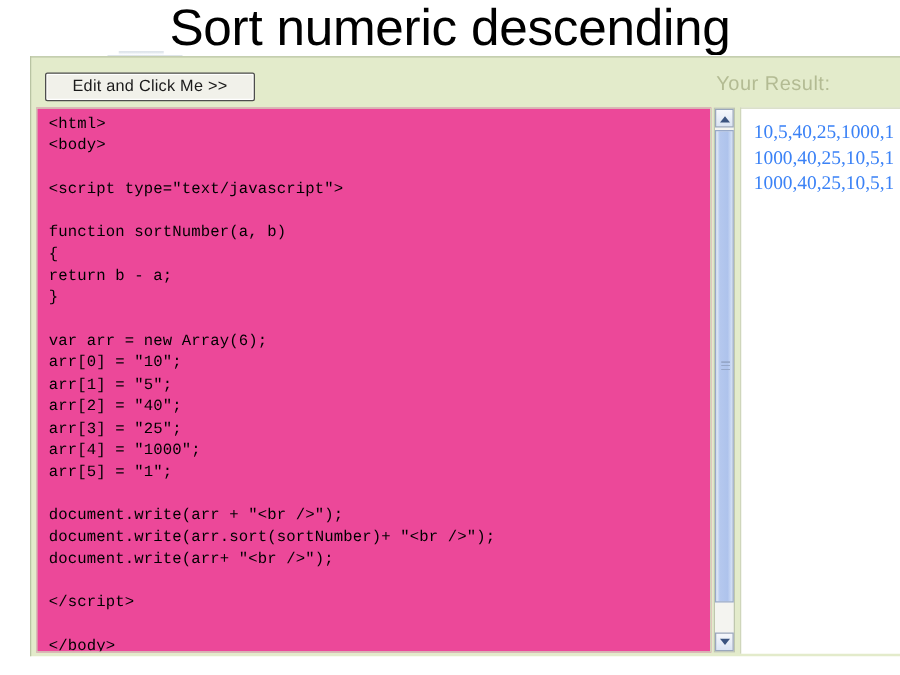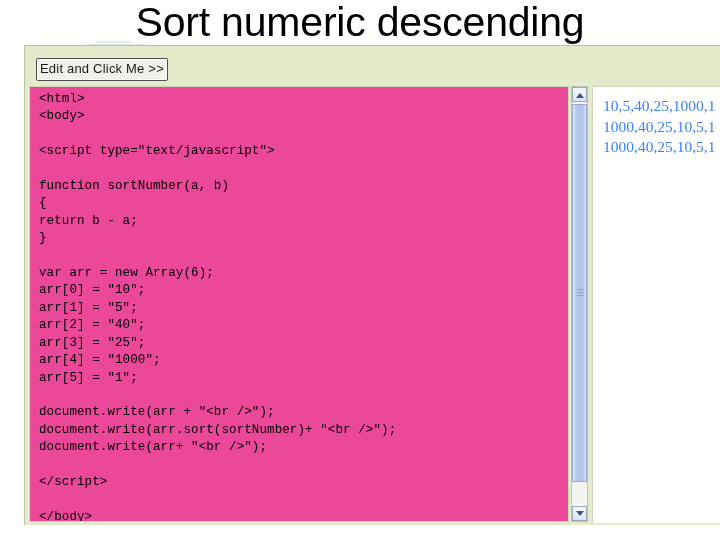--- a/index.html
+++ b/index.html
@@ -64,21 +64,21 @@
     border-left: 1px solid #b9c4a3;
     box-sizing: border-box;
   }
 
   
   #edit-button {
     position: absolute;
     left: 11px;
     top: 12px;
     height: 21px;
-    padding: 0 3px;
+    padding: 0 21px;
     background: #f1f1ea;
     border: 1px solid #4d4d4d;
     border-radius: 2px;
     box-shadow: inset 0 0 0 1px #ffffff;
     font-family: "Liberation Sans", sans-serif;
     font-size: 13px;
     color: #1a1a1a;
     line-height: 19px;
     white-space: nowrap;
     cursor: pointer;
@@ -215,20 +215,21 @@
 
 <div id="slide-title">Sort numeric descending</div>
 
 <div id="top-artifact"></div>
 <div id="top-artifact2"></div>
 
 <div id="panel">
 
   <div id="edit-button">Edit and Click Me &gt;&gt;</div>
 
+  <div id="result-label">Your Result:</div>
 
   <div id="code-area">
     <pre id="code-text">&lt;html&gt;
 &lt;body&gt;
 
 &lt;script type="text/javascript"&gt;
 
 function sortNumber(a, b)
 {
 return b - a;

